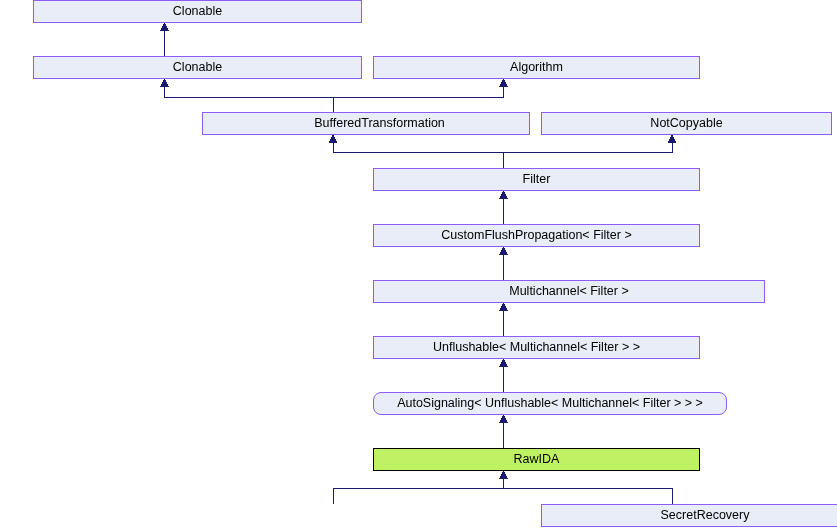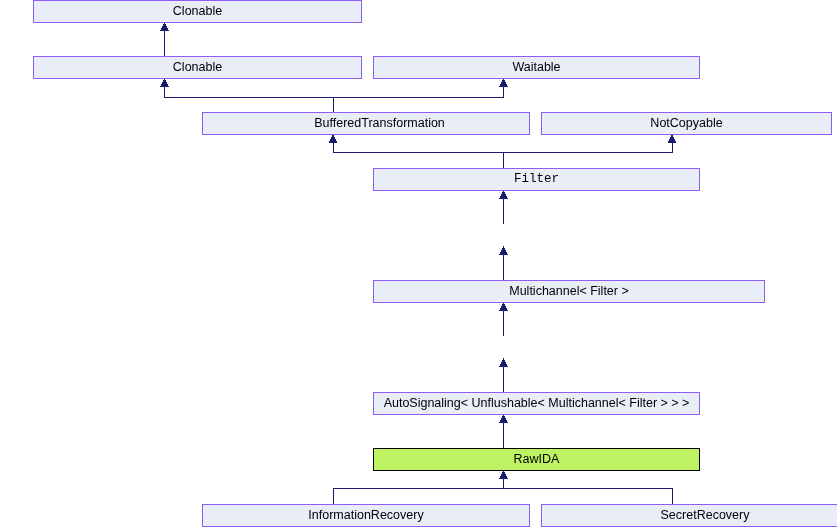--- a/index.html
+++ b/index.html
@@ -48,25 +48,25 @@
   #edges path.arrowhead {
     fill: #191970;
     stroke: #191970;
   }
   
   #n-clonable        { left: 0px;   top: 0px;   width: 329px; }
   #n-algorithm       { left: 0px;   top: 56px;  width: 329px; }
   #n-waitable        { left: 340px; top: 56px;  width: 327px; }
   #n-buffered        { left: 169px; top: 112px; width: 328px; padding-left: 27px; }
   #n-notcopyable     { left: 508px; top: 112px; width: 291px; }
-  #n-filter          { left: 340px; top: 168px; width: 327px; font-family: Liberation Mono, monospace; }
+  #n-filter          { left: 340px; top: 168px; width: 327px; }
   #n-cfp             { left: 340px; top: 224px; width: 327px; }
   #n-multichannel    { left: 340px; top: 280px; width: 392px; }
   #n-unflushable     { left: 340px; top: 336px; width: 327px; }
-  #n-autosignaling   { left: 340px; top: 392px; width: 327px; }
+  #n-autosignaling   { left: 340px; top: 392px; width: 354px; border-radius: 8px; }
   #n-rawida          { left: 340px; top: 448px; width: 327px; }
   #n-inforecovery    { left: 169px; top: 504px; width: 328px; }
   #n-secretrecovery  { left: 508px; top: 504px; width: 328px; text-align: center; }
 </style>
 </head>
 <body>
 
 <div id="canvas">
 
   <svg id="edges" width="837" height="528" viewBox="0 0 837 528" shape-rendering="crispEdges">
@@ -117,23 +117,24 @@
 
     <g>
       <path d="M333 504 V488 H672 V504"></path>
       <path d="M503.5 488 V471"></path>
       <path class="arrowhead" d="M503.5 471 l-3.5 7 h7 z"></path>
     </g>
   </svg>
 
   <div class="node" id="n-clonable">Clonable</div>
   <div class="node" id="n-algorithm">Clonable</div>
-  <div class="node" id="n-waitable">Waitable</div>
+  <div class="node" id="n-waitable">Algorithm</div>
   <div class="node" id="n-buffered">BufferedTransformation</div>
   <div class="node" id="n-notcopyable">NotCopyable</div>
   <div class="node" id="n-filter">Filter</div>
+  <div class="node" id="n-cfp">CustomFlushPropagation&lt; Filter &gt;</div>
   <div class="node" id="n-multichannel">Multichannel&lt; Filter &gt;</div>
+  <div class="node" id="n-unflushable">Unflushable&lt; Multichannel&lt; Filter &gt; &gt;</div>
   <div class="node" id="n-autosignaling">AutoSignaling&lt; Unflushable&lt; Multichannel&lt; Filter &gt; &gt; &gt;</div>
   <div class="node highlight" id="n-rawida">RawIDA</div>
-  <div class="node" id="n-inforecovery">InformationRecovery</div>
   <div class="node" id="n-secretrecovery">SecretRecovery</div>
 
 </div>
 
 </body></html>

